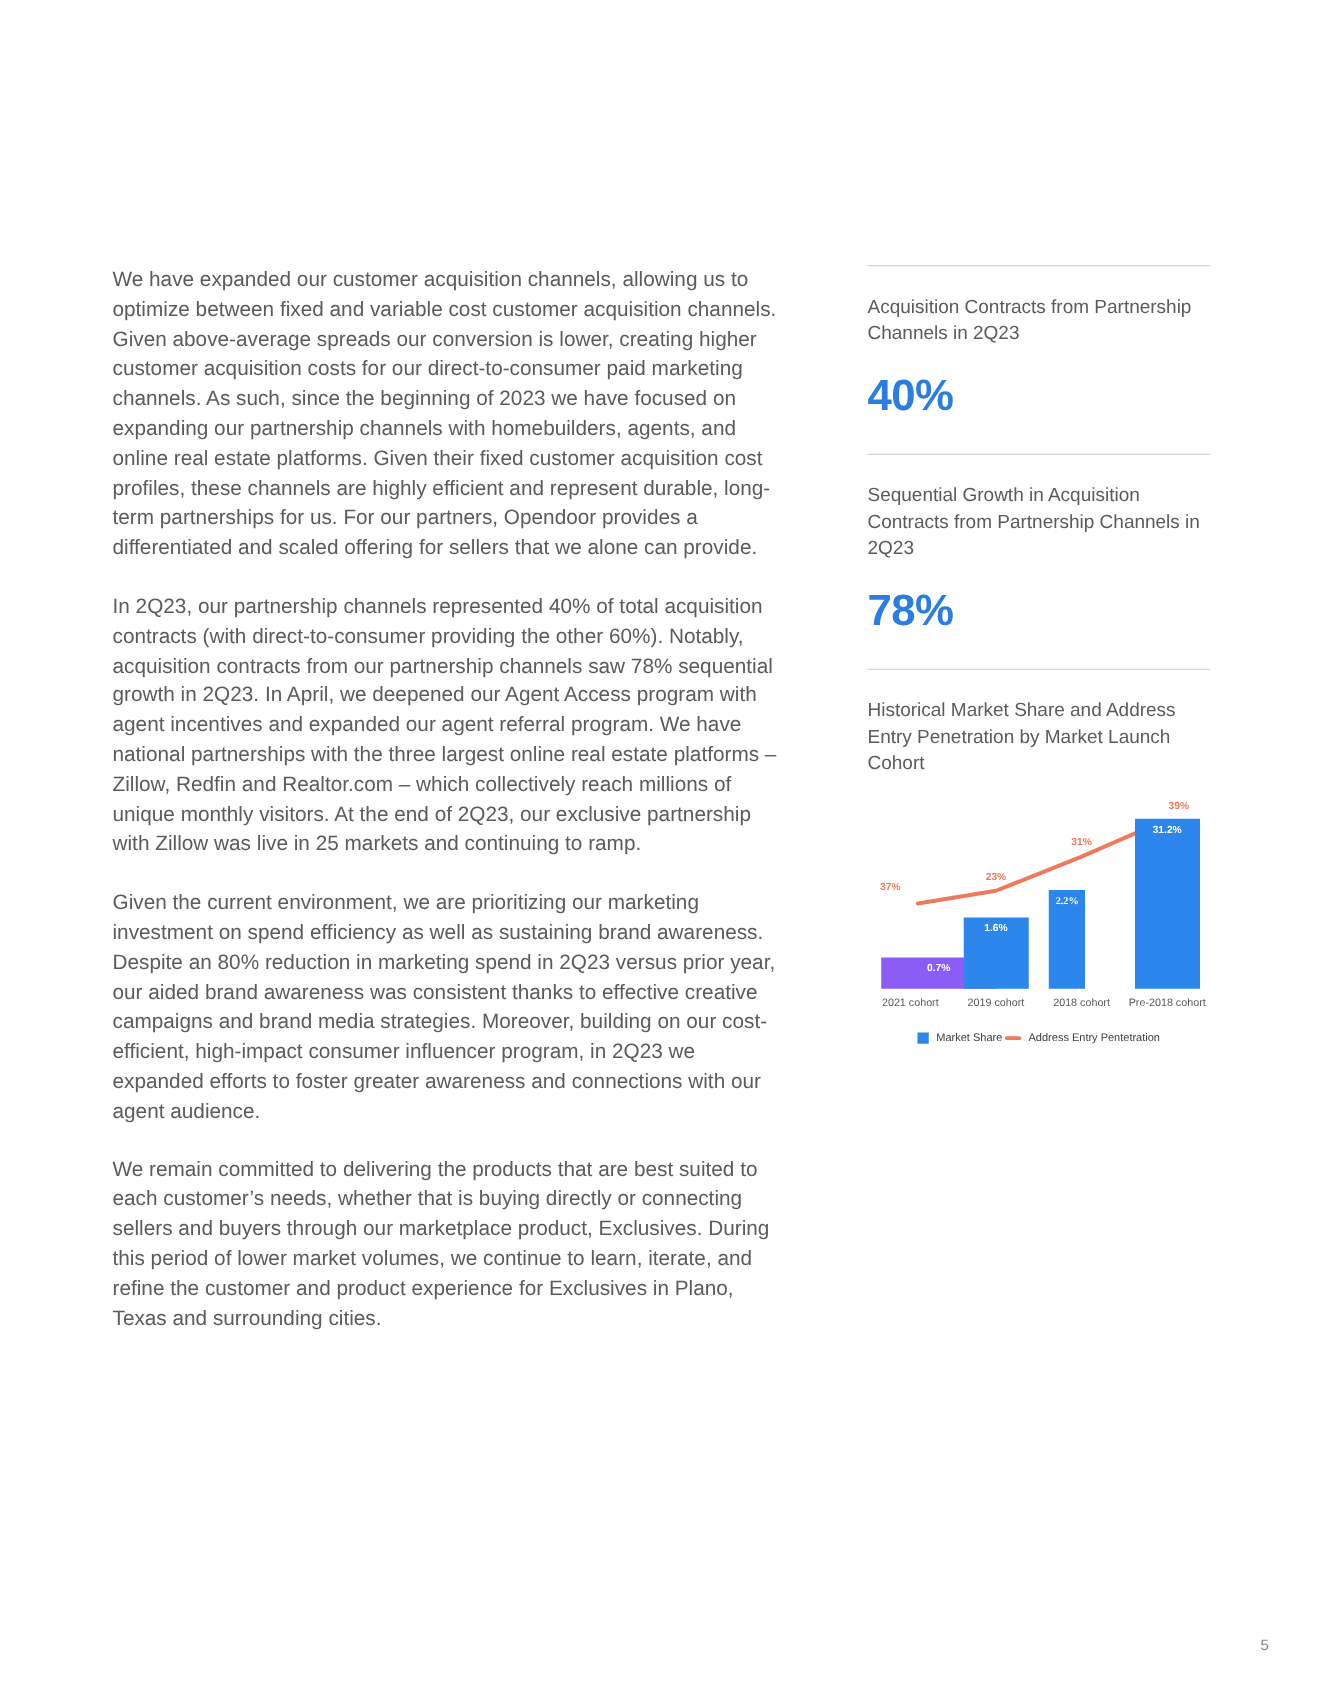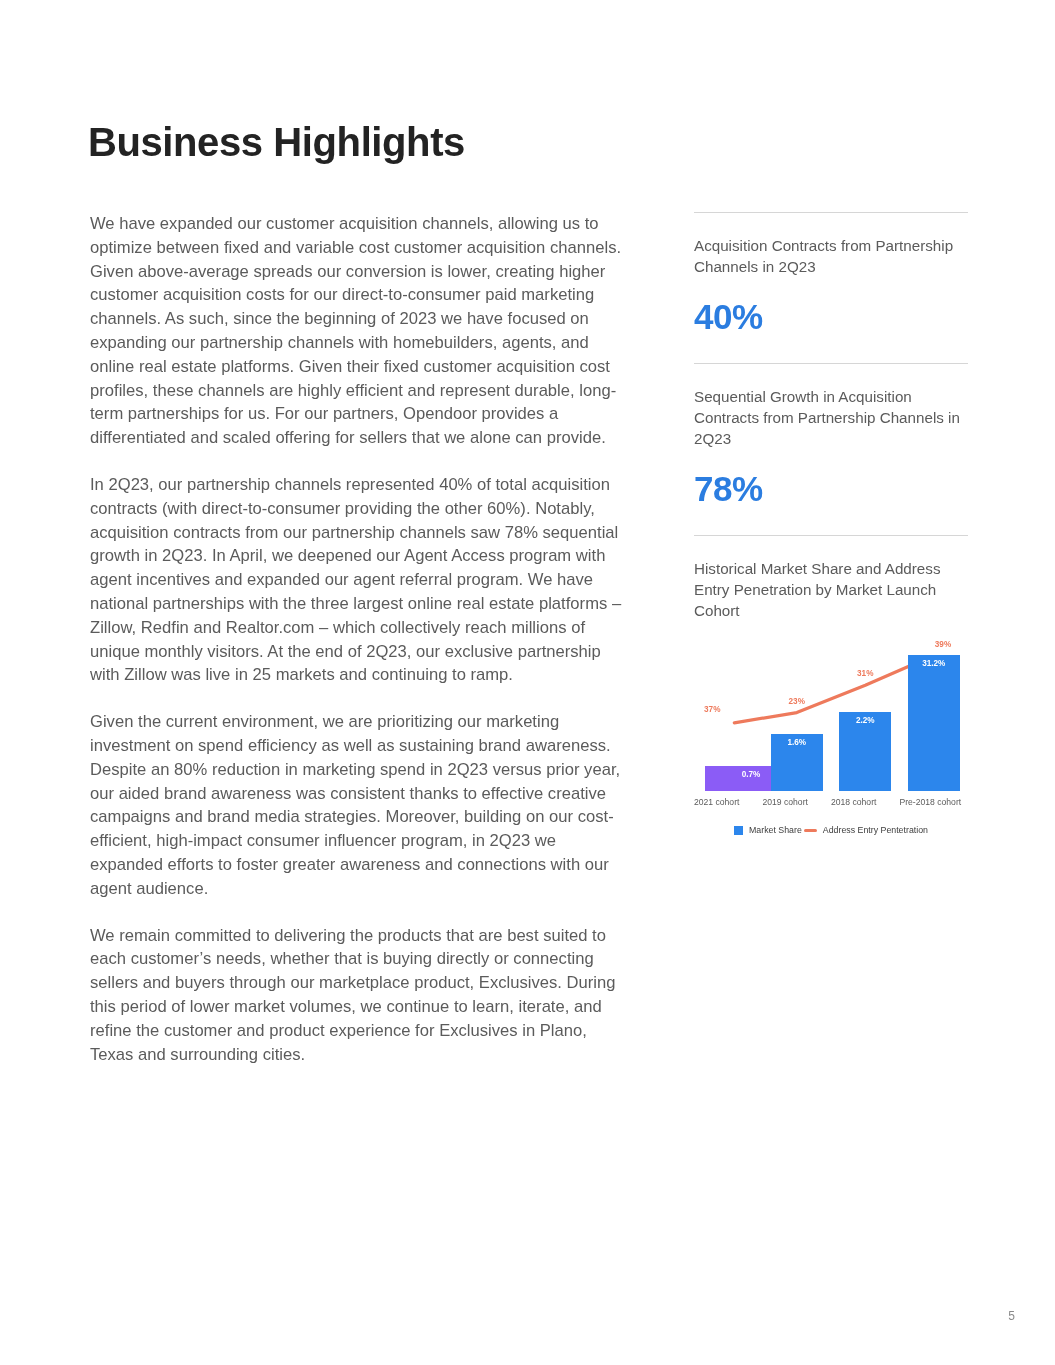--- a/index.html
+++ b/index.html
@@ -108,20 +108,21 @@
     left: 0;
     right: 0;
     text-align: center;
     font-size: 8.2px;
     color: #ffffff;
     font-weight: 600;
   }
   .xtick {
     position: absolute;
     bottom: 30px;
+    text-align: center;
     font-size: 8.6px;
     color: #5b5b5b;
     white-space: nowrap;
   }
   .line-value {
     position: absolute;
     font-size: 8.2px;
     color: #e8795e;
     font-weight: 600;
     white-space: nowrap;
@@ -166,21 +167,20 @@
     bottom: 42px;
     font-size: 12px;
     color: #8a8a8a;
   }
 </style>
 </head>
 <body>
 
 <div class="page">
 
-  <h1 class="page-title">Business Highlights</h1>
 
   <div class="body-col">
     <p class="body-par">We have expanded our customer acquisition channels, allowing us to optimize between fixed and variable cost customer acquisition channels. Given above-average spreads our conversion is lower, creating higher customer acquisition costs for our direct-to-consumer paid marketing channels. As such, since the beginning of 2023 we have focused on expanding our partnership channels with homebuilders, agents, and online real estate platforms. Given their fixed customer acquisition cost profiles, these channels are highly efficient and represent durable, long-term partnerships for us. For our partners, Opendoor provides a differentiated and scaled offering for sellers that we alone can provide.</p>
     <p class="body-par">In 2Q23, our partnership channels represented 40% of total acquisition contracts (with direct-to-consumer providing the other 60%). Notably, acquisition contracts from our partnership channels saw 78% sequential growth in 2Q23. In April, we deepened our Agent Access program with agent incentives and expanded our agent referral program. We have national partnerships with the three largest online real estate platforms – Zillow, Redfin and Realtor.com – which collectively reach millions of unique monthly visitors. At the end of 2Q23, our exclusive partnership with Zillow was live in 25 markets and continuing to ramp.</p>
     <p class="body-par">Given the current environment, we are prioritizing our marketing investment on spend efficiency as well as sustaining brand awareness. Despite an 80% reduction in marketing spend in 2Q23 versus prior year, our aided brand awareness was consistent thanks to effective creative campaigns and brand media strategies. Moreover, building on our cost-efficient, high-impact consumer influencer program, in 2Q23 we expanded efforts to foster greater awareness and connections with our agent audience.</p>
     <p class="body-par">We remain committed to delivering the products that are best suited to each customer’s needs,  whether that is buying directly or connecting sellers and buyers through our marketplace product, Exclusives. During this period of lower market volumes, we continue to learn, iterate, and refine the customer and product experience for Exclusives in Plano, Texas and surrounding cities.</p>
   </div>
 
   <div class="side-col">
 
@@ -208,21 +208,21 @@
 
         <div id="bars-layer" style="position:absolute;left:0;top:0;width:274px;height:210px;">
             <div class="bar" style="left: 11px; width: 52px; height: 25px; background: #8b5cf6; padding-left: 40px;">
               <div class="bar-value">0.7%</div>
             </div>
             <div class="xtick" style="left: 0px; width: 68.5px;">2021 cohort</div>
             <div class="bar" style="left: 76.75px; width: 52px; height: 57.1429px; background: rgb(44, 134, 236);">
               <div class="bar-value">1.6%</div>
             </div>
             <div class="xtick" style="left: 68.5px; width: 68.5px;">2019 cohort</div>
-            <div class="bar" style="left: 145.25px; width: 52px; height: 78.5714px; background: rgb(44, 134, 236);">
+            <div class="bar" style="left: 145.25px; width: 29px; height: 78.5714px; background: rgb(44, 134, 236); font-family: Liberation Serif, serif;">
               <div class="bar-value">2.2%</div>
             </div>
             <div class="xtick" style="left: 137px; width: 68.5px;">2018 cohort</div>
             <div class="bar" style="left: 213.75px; width: 52px; height: 135.714px; background: rgb(44, 134, 236);">
               <div class="bar-value">31.2%</div>
             </div>
             <div class="xtick" style="left: 205.5px; width: 68.5px;">Pre-2018 cohort</div>
           </div>
 
         <div id="linelabels-layer" style="position:absolute;left:0;top:0;width:274px;height:210px;">

